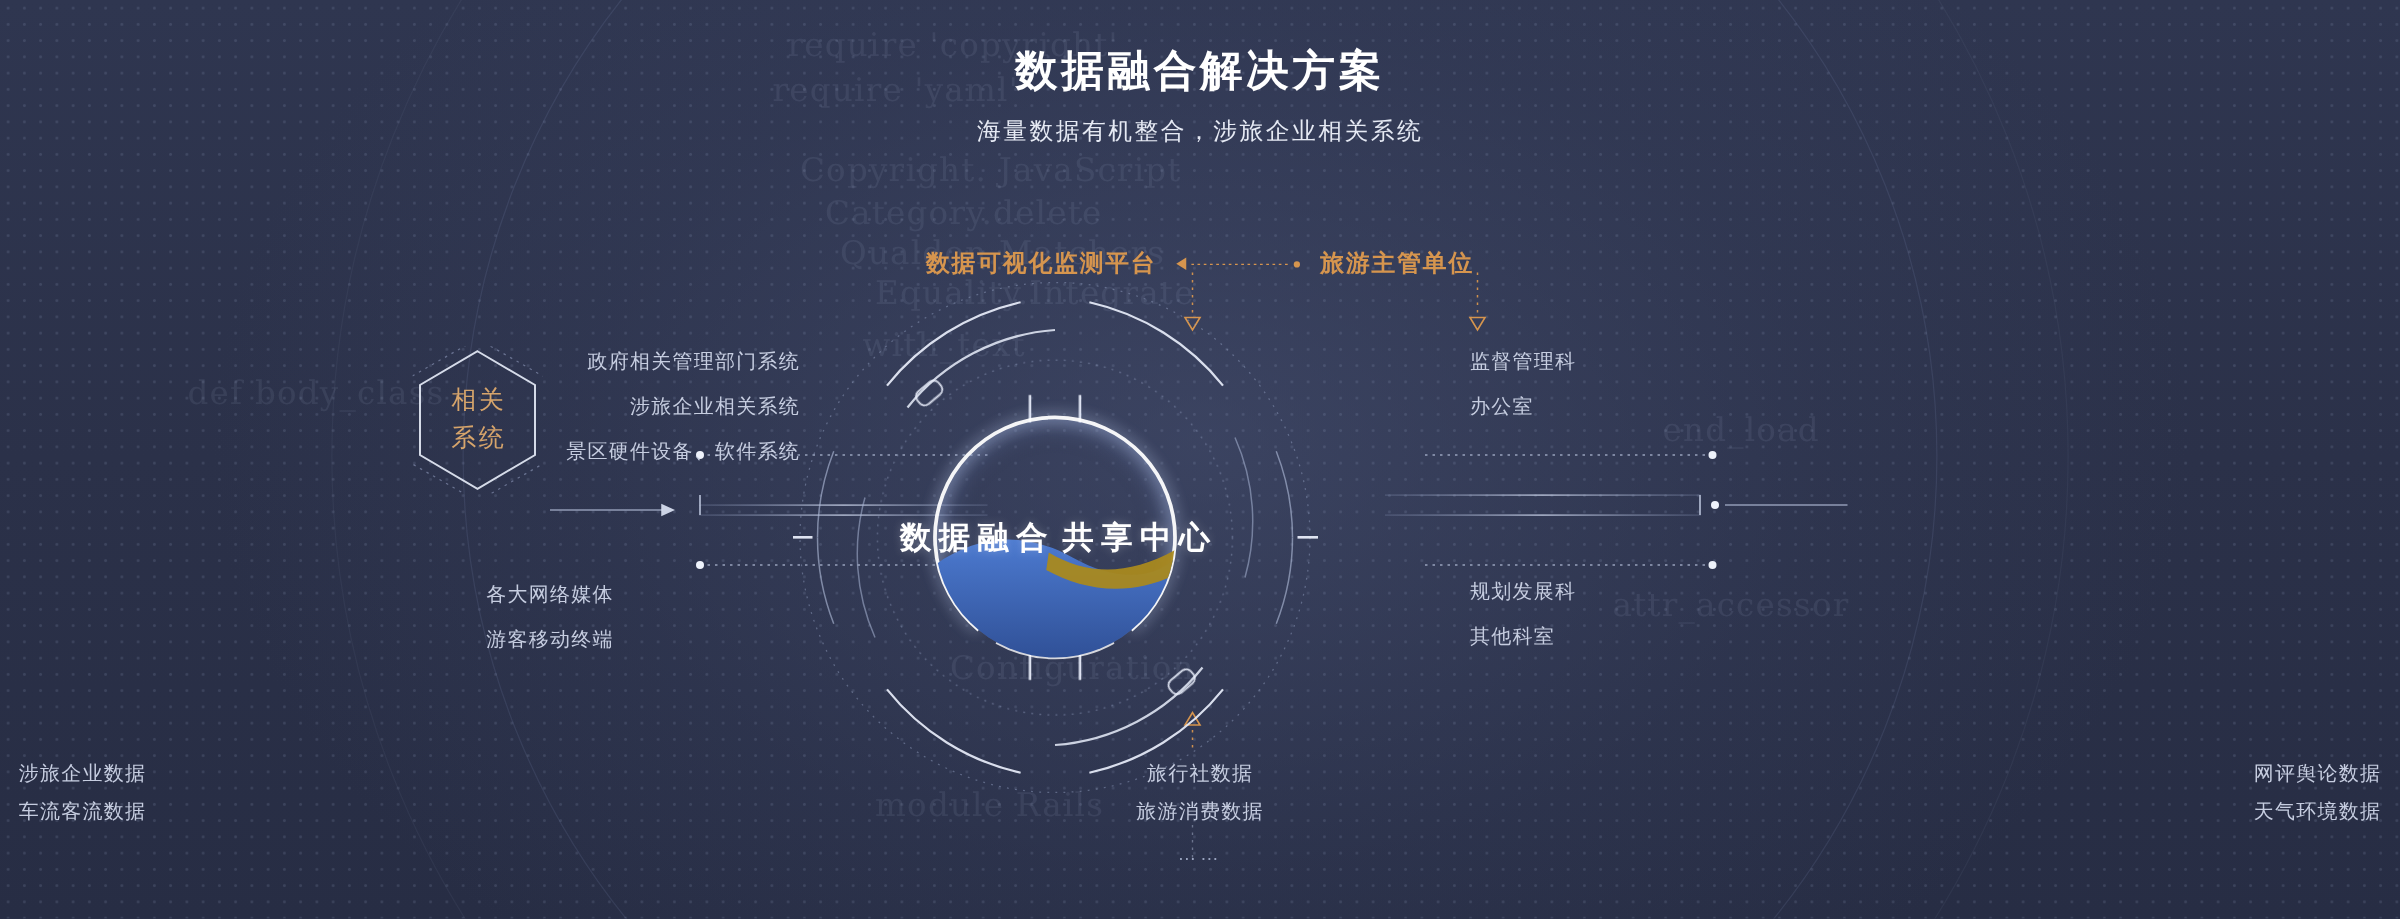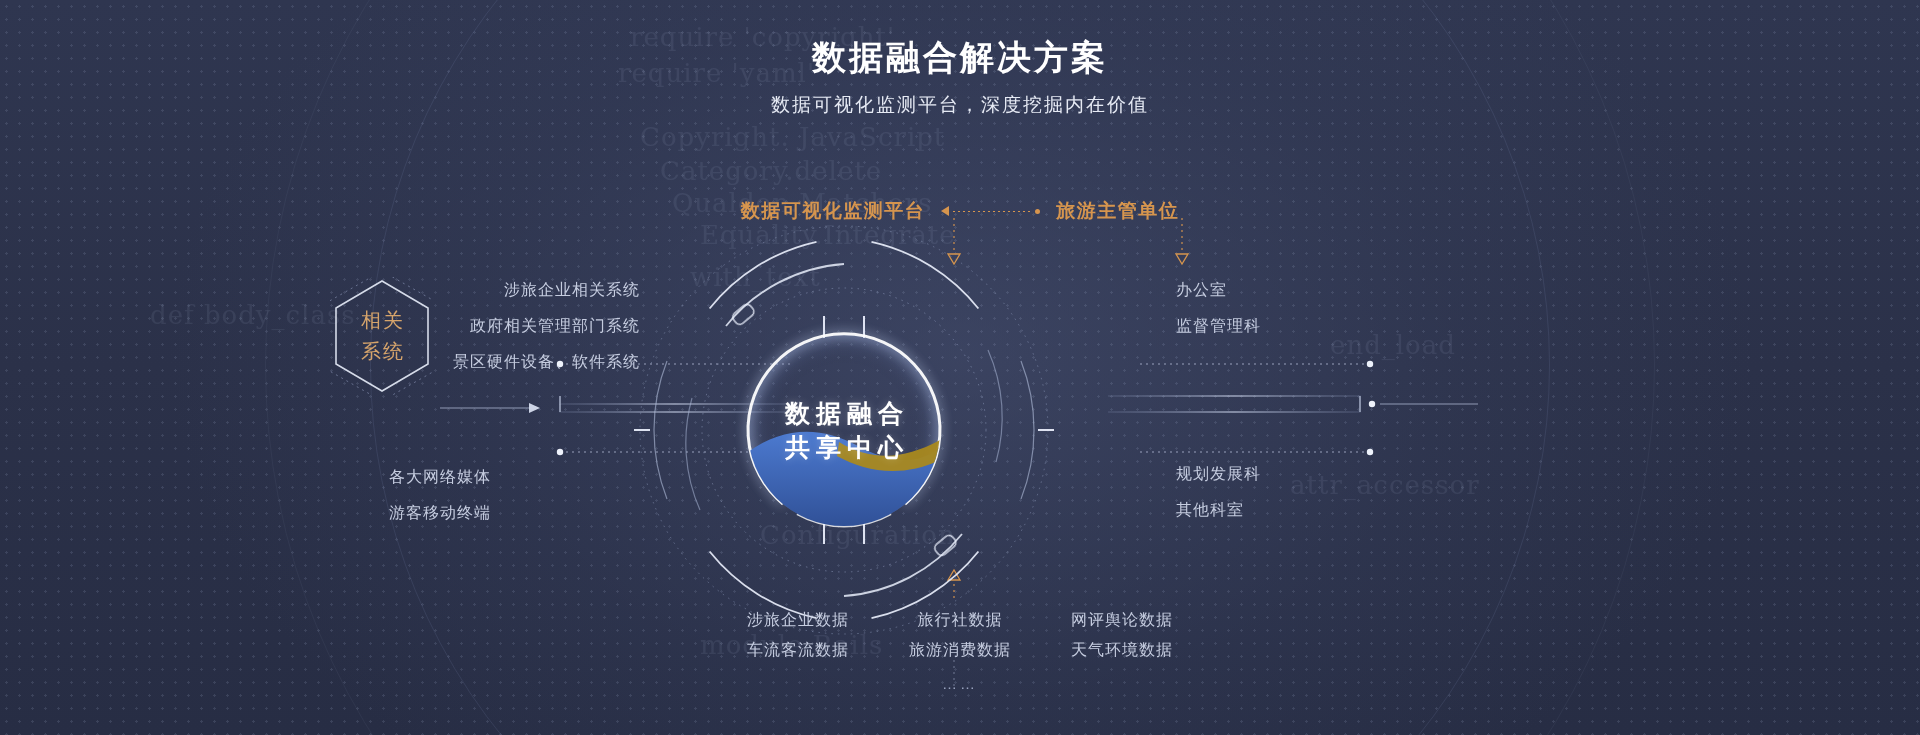--- a/index.html
+++ b/index.html
@@ -56,21 +56,21 @@
   #subtitle {
     margin-top: 13px;
     font-size: 19px; color: #e6eaf4; letter-spacing: 2px;
   }
 
   
   #hub { position: absolute; left: 634px; top: 220px; width: 420px; height: 420px; z-index: 6; }
   #hub svg { position: absolute; left: 0; top: 0; }
   #hubLabel {
     position: absolute; left: 0; top: 0; width: 420px; height: 420px;
-    display: flex; flex-direction: column; align-items: center; justify-content: center;
+    display: flex; flex-direction: row; align-items: center; justify-content: center;
     pointer-events: none;
   }
   #hubLabel .l1, #hubLabel .l2 {
     color: #ffffff; font-size: 25px; font-weight: bold; letter-spacing: 6px;
     line-height: 1.38; text-indent: 6px;
     text-shadow: 0 0 8px rgba(255,255,255,0.25);
   }
 
   
   .hexwrap { position: absolute; width: 104px; height: 118px; z-index: 7; }
@@ -107,21 +107,21 @@
   }
   #topLink .dline {
     width: 78px; height: 1px; margin: 0 4px;
     background-image: linear-gradient(90deg, #d6954e 50%, transparent 50%);
     background-size: 5px 1px;
   }
   #topLink .dot { width: 5px; height: 5px; border-radius: 50%; background: #d6954e; }
 
   
   #bottomBlock { position: absolute; left: 0; right: 0; top: 605px; z-index: 8; text-align: center; }
-  #bottomBlock .brow { display: flex; justify-content: center; gap: 30px; }
+  #bottomBlock .brow { display: flex; justify-content: space-between; gap: 30px; }
   #bottomBlock .cell {
     color: #c6cde0; font-size: 16px; letter-spacing: 1px; line-height: 30px;
     width: 132px; text-align: center; white-space: nowrap;
   }
   #ellipsis { color: #9aa4bf; font-size: 15px; letter-spacing: 3px; margin-top: 10px; }
 
   
   #wires { position: absolute; left: 0; top: 0; width: 1920px; height: 735px; z-index: 5; pointer-events: none; }
 </style>
 </head>
@@ -194,21 +194,21 @@
     <path d="M1182,218 L1182,252" fill="none" stroke="#d6954e" stroke-width="1.2" stroke-dasharray="2 4" opacity="0.95"></path>
     <path d="M1176,254 L1188,254 L1182,264 Z" fill="none" stroke="#d6954e" stroke-width="1.3"></path>
 
     <path d="M954,598 L954,582" fill="none" stroke="#d6954e" stroke-width="1.2" stroke-dasharray="2 4" opacity="0.95"></path>
     <path d="M948,580 L960,580 L954,570 Z" fill="none" stroke="#d6954e" stroke-width="1.3"></path>
     <path d="M954,660 L954,690" fill="none" stroke="#b9c3dd" stroke-width="1.1" stroke-dasharray="2 4" opacity="0.45"></path>
   </svg>
 
   <div id="header">
     <div id="title">数据融合解决方案</div>
-    <div id="subtitle">数据可视化监测平台，深度挖掘内在价值</div>
+    <div id="subtitle">海量数据有机整合，涉旅企业相关系统</div>
   </div>
 
   <div id="topRow">
     <div class="otext">数据可视化监测平台</div>
     <div id="topLink">
       <span class="tri"></span>
       <span class="dline"></span>
       <span class="dot"></span>
     </div>
     <div class="otext">旅游主管单位</div>
@@ -220,33 +220,33 @@
       <polygon points="52,-6 108,26 108,92 52,124 -4,92 -4,26" fill="none" stroke="#9aa6c8" stroke-width="1" stroke-dasharray="2 4" opacity="0.55"></polygon>
     </svg>
     <div class="hextext">
       <span>相关</span>
       <span>系统</span>
     </div>
   </div>
 
 
   <div class="labelcol" id="leftTop">
+    <div class="row">政府相关管理部门系统</div>
     <div class="row">涉旅企业相关系统</div>
-    <div class="row">政府相关管理部门系统</div>
     <div class="row">景区硬件设备、软件系统</div>
   </div>
 
   <div class="labelcol" id="leftBot">
     <div class="row">各大网络媒体</div>
     <div class="row">游客移动终端</div>
   </div>
 
   <div class="labelcol" id="rightTop">
+    <div class="row">监督管理科</div>
     <div class="row">办公室</div>
-    <div class="row">监督管理科</div>
   </div>
 
   <div class="labelcol" id="rightBot">
     <div class="row">规划发展科</div>
     <div class="row">其他科室</div>
   </div>
 
   <div id="hub">
     <svg width="420" height="420" viewBox="0 0 420 420">
       <defs>

